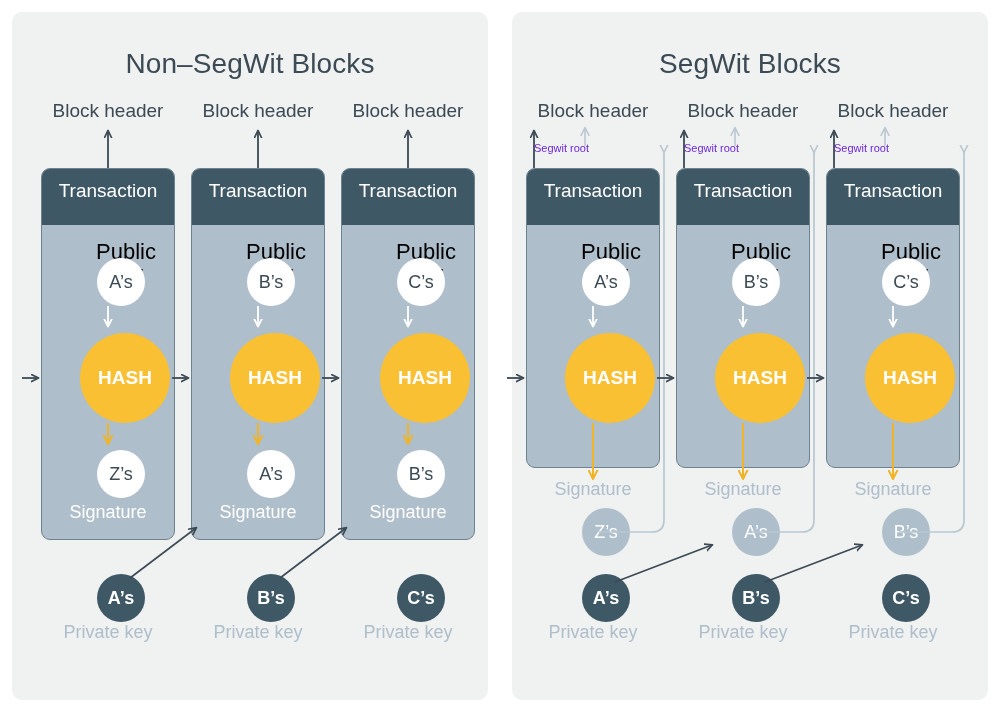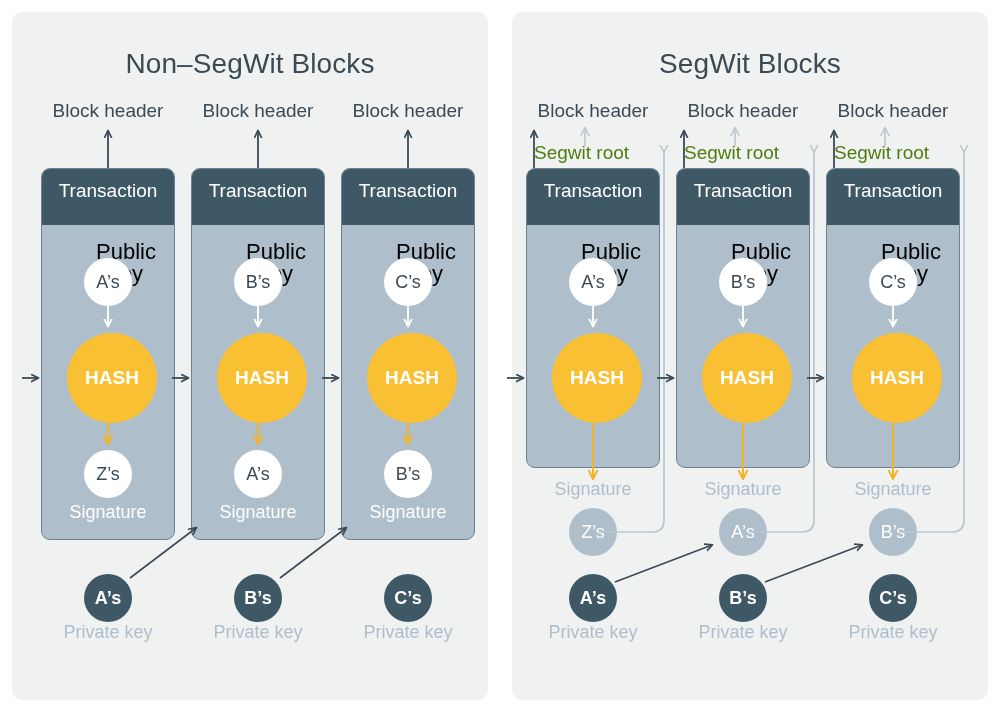--- a/index.html
+++ b/index.html
@@ -86,35 +86,36 @@
 
   
   .circ {
     position: absolute;
     border-radius: 50%;
     display: flex;
     align-items: center;
     justify-content: center;
     box-sizing: border-box;
     white-space: nowrap;
+    margin-left: 13px;
   }
   .circ-white { background: #ffffff; color: #3b4a54; }
   .circ-hash  { background: #f9c033; color: #ffffff; font-weight: bold; }
   .circ-gray  { background: #aebecb; color: #ffffff; }
   .circ-dark  { background: #3f5866; color: #ffffff; font-weight: bold; }
 
   .lbl {
     position: absolute;
     text-align: center;
     white-space: nowrap;
   }
   .lbl-sig-light { color: #ffffff; font-size: 18px; }
   .lbl-sig-muted { color: #aebecb; font-size: 18px; }
   .lbl-priv      { color: #aebecb; font-size: 18px; }
-  .lbl-segwit    { color: #4d7c0f; font-size: 19px; }
+  .lbl-segwit    { color: #6d28d9; font-size: 11px; }
 
   svg.overlay {
     position: absolute;
     top: 0; left: 0;
     width: 1000px;
     height: 712px;
     pointer-events: none;
   }
 </style>
 </head>

